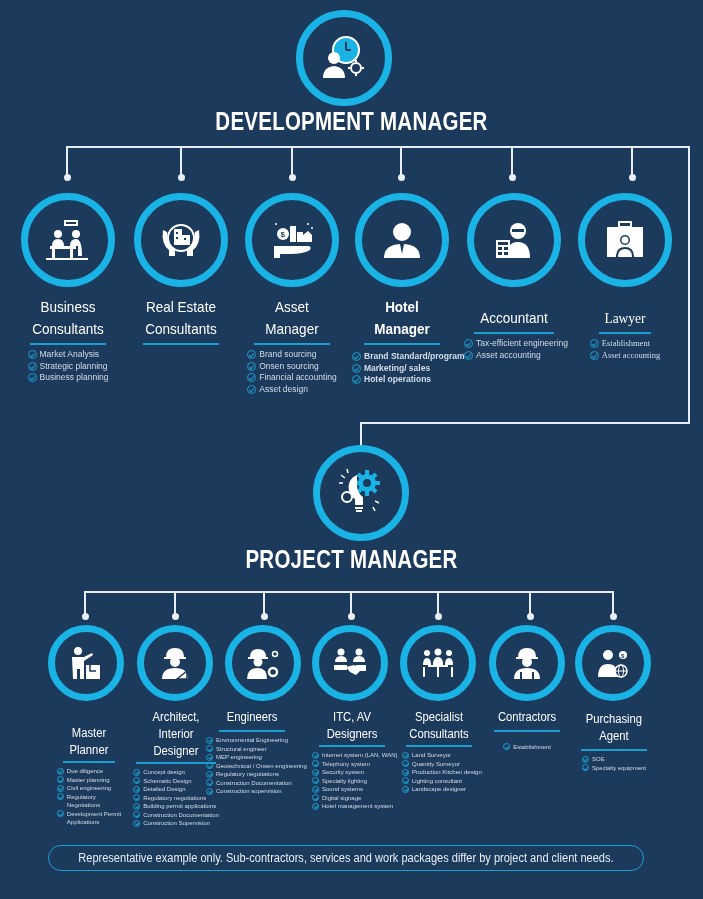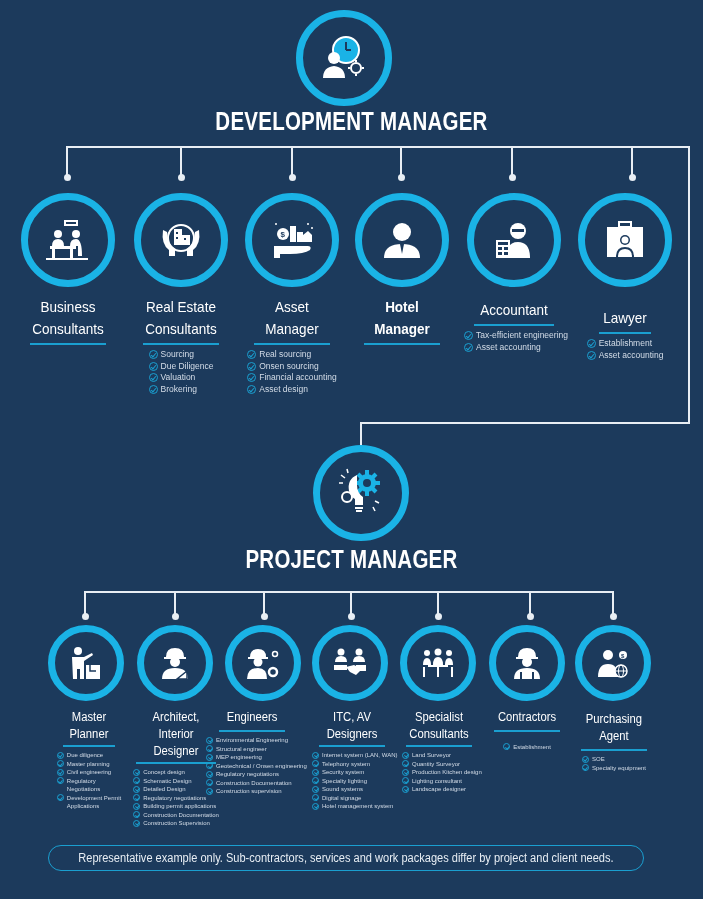--- a/index.html
+++ b/index.html
@@ -154,87 +154,97 @@
       <circle cx="24" cy="24" r="3.5" fill="#fff"></circle>
     <path d="M15 41 Q15 31 24 31 Q33 31 33 41Z" fill="#1c3a5c"></path>
       <path d="M17 41 Q17 33 24 33 Q31 33 31 41Z" fill="#fff"></path>
   </svg>
 </div>
 
 <div class="node" style="left:18px;top:296px;width:100px;">
   <div class="title">Business</div>
   <div class="title">Consultants</div>
   <div class="rule" style="width:76px;"></div>
+  <ul>
+    <li>
+        <span class="chk"></span>
+        <span>Market Analysis</span>
+      </li>
+    <li>
+        <span class="chk"></span>
+        <span>Strategic planning</span>
+      </li>
+    <li>
+        <span class="chk"></span>
+        <span>Business planning</span>
+      </li>
+  </ul>
 </div>
 <div class="node" style="left:130px;top:296px;width:102px;">
   <div class="title">Real Estate</div>
   <div class="title">Consultants</div>
   <div class="rule" style="width:76px;"></div>
-  <ul>
-    <li>
-        <span class="chk"></span>
-        <span>Sourcing</span>
-      </li>
-    <li>
-        <span class="chk"></span>
-        <span>Due Diligence</span>
-      </li>
-    <li>
-        <span class="chk"></span>
-        <span>Valuation</span>
-      </li>
-    <li>
-        <span class="chk"></span>
-        <span>Brokering</span>
-      </li>
-  </ul>
 </div>
 <div class="node" style="left:242px;top:296px;width:100px;">
   <div class="title">Asset</div>
   <div class="title">Manager</div>
   <div class="rule" style="width:76px;"></div>
   <ul>
     <li>
         <span class="chk"></span>
-        <span>Real sourcing</span>
+        <span>Brand sourcing</span>
       </li>
     <li>
         <span class="chk"></span>
         <span>Onsen sourcing</span>
       </li>
     <li>
         <span class="chk"></span>
         <span>Financial accounting</span>
       </li>
     <li>
         <span class="chk"></span>
         <span>Asset design</span>
       </li>
   </ul>
 </div>
 <div class="node" style="left:352px;top:296px;width:100px;font-weight:bold;">
   <div class="title">Hotel</div>
   <div class="title">Manager</div>
   <div class="rule" style="width:76px;"></div>
-</div>
-<div class="node" style="left:464px;top:299px;width:100px;">
+  <ul style="margin-top:2px;">
+    <li>
+        <span class="chk"></span>
+        <span>Brand Standard/program</span>
+      </li>
+    <li>
+        <span class="chk"></span>
+        <span>Marketing/ sales</span>
+      </li>
+    <li>
+        <span class="chk"></span>
+        <span>Hotel operations</span>
+      </li>
+  </ul>
+</div>
+<div class="node" style="left:464px;top:307px;width:100px;">
   <div class="title">Accountant</div>
   <div class="rule" style="width:80px;"></div>
   <ul>
     <li>
         <span class="chk"></span>
         <span>Tax-efficient engineering</span>
       </li>
     <li>
         <span class="chk"></span>
         <span>Asset accounting</span>
       </li>
   </ul>
 </div>
-<div class="node" style="left:575px;top:307px;width:100px;">
+<div class="node" style="left:575px;top:307px;width:100px;font-family:Liberation Serif, serif;">
   <div class="title">Lawyer</div>
   <div class="rule" style="width:52px;"></div>
   <ul>
     <li>
         <span class="chk"></span>
         <span>Establishment</span>
       </li>
     <li>
         <span class="chk"></span>
         <span>Asset accounting</span>
@@ -335,21 +345,21 @@
     <circle cx="13" cy="10" r="5" fill="#fff"></circle>
       <path d="M3 32 Q3 19 13 19 Q23 19 23 32Z" fill="#fff"></path>
     <circle cx="28" cy="10" r="4" fill="#fff"></circle>
       <text x="26" y="13" font-size="6" fill="#1c3a5c" font-family="Liberation Sans, sans-serif" font-weight="bold">$</text>
     <circle cx="26" cy="26" r="6" fill="#1c3a5c" stroke="#fff" stroke-width="1.5"></circle>
       <line x1="20" y1="26" x2="32" y2="26" stroke="#fff" stroke-width="1"></line>
       <ellipse cx="26" cy="26" rx="2.5" ry="6" fill="none" stroke="#fff" stroke-width="1"></ellipse>
   </svg>
 </div>
 
-<div class="node" style="left:56px;top:709px;width:66px;">
+<div class="node" style="left:56px;top:725px;width:66px;">
   <div class="title sm">Master</div>
   <div class="title sm">Planner</div>
   <div class="rule" style="width:52px;margin-top:2px;"></div>
   <ul>
     <li class="sm">
         <span class="chk"></span>
         <span>Due diligence</span>
       </li>
     <li class="sm">
         <span class="chk"></span>

